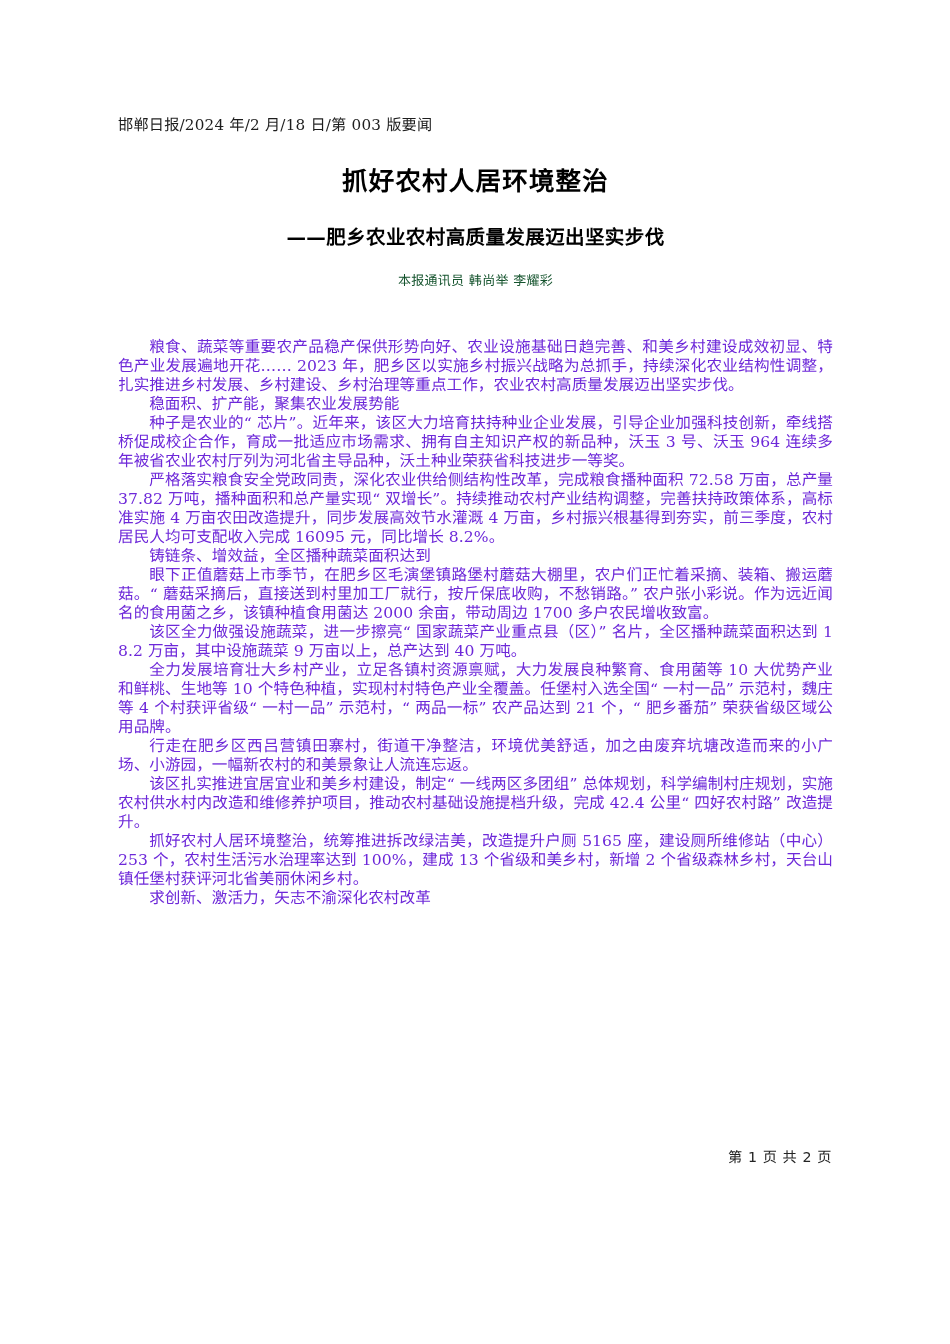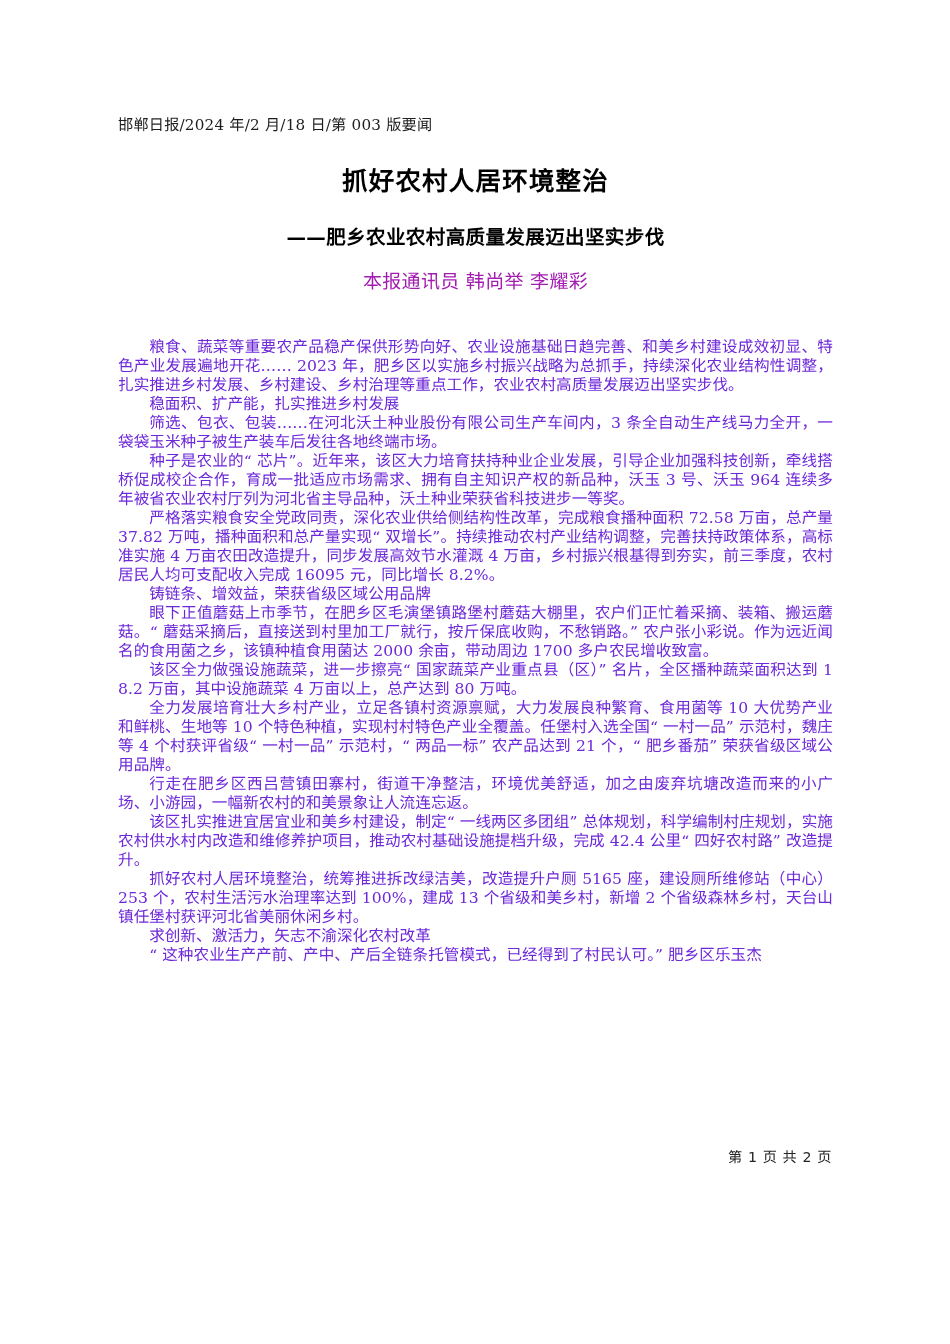--- a/index.html
+++ b/index.html
@@ -53,24 +53,24 @@
   .subheadline {
     margin-top: 26px;
     font-size: 19.5px;
     font-weight: bold;
     line-height: 28px;
     letter-spacing: 0.4px;
     color: #000000;
     font-family: "DejaVu Sans", "Liberation Sans", sans-serif;
   }
   .byline {
-    font-size: 19px;
+    font-size: 13px;
     line-height: 26px;
     letter-spacing: 0.3px;
-    color: #a21caf;
+    color: #14532d;
   }
 
   
   .body-copy {
     margin-top: 44px;
     font-size: 15.6px;
     line-height: 19px;
     color: #6d28d9;
   }
   .para {
@@ -105,32 +105,30 @@
     <div class="source-line">邯郸日报/2024 年/2 月/18 日/第 003 版要闻</div>
 
     <div class="headline-block">
       <h1 class="headline">抓好农村人居环境整治</h1>
       <h2 class="subheadline">——肥乡农业农村高质量发展迈出坚实步伐</h2>
       <div class="byline">本报通讯员  韩尚举  李耀彩</div>
     </div>
 
     <div class="body-copy">
       <p class="para">粮食、蔬菜等重要农产品稳产保供形势向好、农业设施基础日趋完善、和美乡村建设成效初显、特色产业发展遍地开花…… 2023 年，肥乡区以实施乡村振兴战略为总抓手，持续深化农业结构性调整，扎实推进乡村发展、乡村建设、乡村治理等重点工作，农业农村高质量发展迈出坚实步伐。</p>
-      <p class="para">稳面积、扩产能，扎实推进乡村发展</p>
-      <p class="para">筛选、包衣、包装……在河北沃土种业股份有限公司生产车间内，3 条全自动生产线马力全开，一袋袋玉米种子被生产装车后发往各地终端市场。</p>
+      <p class="para">稳面积、扩产能，聚集农业发展势能</p>
       <p class="para">种子是农业的“ 芯片”。近年来，该区大力培育扶持种业企业发展，引导企业加强科技创新，牵线搭桥促成校企合作，育成一批适应市场需求、拥有自主知识产权的新品种，沃玉 3 号、沃玉 964 连续多年被省农业农村厅列为河北省主导品种，沃土种业荣获省科技进步一等奖。</p>
       <p class="para">严格落实粮食安全党政同责，深化农业供给侧结构性改革，完成粮食播种面积 72.58 万亩，总产量 37.82 万吨，播种面积和总产量实现“ 双增长”。持续推动农村产业结构调整，完善扶持政策体系，高标准实施 4 万亩农田改造提升，同步发展高效节水灌溉 4 万亩，乡村振兴根基得到夯实，前三季度，农村居民人均可支配收入完成 16095 元，同比增长 8.2%。</p>
-      <p class="para">铸链条、增效益，荣获省级区域公用品牌</p>
+      <p class="para">铸链条、增效益，全区播种蔬菜面积达到</p>
       <p class="para">眼下正值蘑菇上市季节，在肥乡区毛演堡镇路堡村蘑菇大棚里，农户们正忙着采摘、装箱、搬运蘑菇。“ 蘑菇采摘后，直接送到村里加工厂就行，按斤保底收购，不愁销路。” 农户张小彩说。作为远近闻名的食用菌之乡，该镇种植食用菌达 2000 余亩，带动周边 1700 多户农民增收致富。</p>
-      <p class="para">该区全力做强设施蔬菜，进一步擦亮“ 国家蔬菜产业重点县（区）” 名片，全区播种蔬菜面积达到 18.2 万亩，其中设施蔬菜 4 万亩以上，总产达到 80 万吨。</p>
+      <p class="para">该区全力做强设施蔬菜，进一步擦亮“ 国家蔬菜产业重点县（区）” 名片，全区播种蔬菜面积达到 18.2 万亩，其中设施蔬菜 9 万亩以上，总产达到 40 万吨。</p>
       <p class="para">全力发展培育壮大乡村产业，立足各镇村资源禀赋，大力发展良种繁育、食用菌等 10 大优势产业和鲜桃、生地等 10 个特色种植，实现村村特色产业全覆盖。任堡村入选全国“ 一村一品” 示范村，魏庄等 4 个村获评省级“ 一村一品” 示范村，“ 两品一标” 农产品达到 21 个，“ 肥乡番茄” 荣获省级区域公用品牌。</p>
       <p class="para">行走在肥乡区西吕营镇田寨村，街道干净整洁，环境优美舒适，加之由废弃坑塘改造而来的小广场、小游园，一幅新农村的和美景象让人流连忘返。</p>
       <p class="para">该区扎实推进宜居宜业和美乡村建设，制定“ 一线两区多团组” 总体规划，科学编制村庄规划，实施农村供水村内改造和维修养护项目，推动农村基础设施提档升级，完成 42.4 公里“ 四好农村路” 改造提升。</p>
       <p class="para">抓好农村人居环境整治，统筹推进拆改绿洁美，改造提升户厕 5165 座，建设厕所维修站（中心）253 个，农村生活污水治理率达到 100%，建成 13 个省级和美乡村，新增 2 个省级森林乡村，天台山镇任堡村获评河北省美丽休闲乡村。</p>
       <p class="para">求创新、激活力，矢志不渝深化农村改革</p>
-      <p class="para">“ 这种农业生产产前、产中、产后全链条托管模式，已经得到了村民认可。” 肥乡区乐玉杰</p>
     </div>
 
   </div>
 
   <div class="footer">第 1 页 共 2 页</div>
 
 </div>
 
 </body></html>

